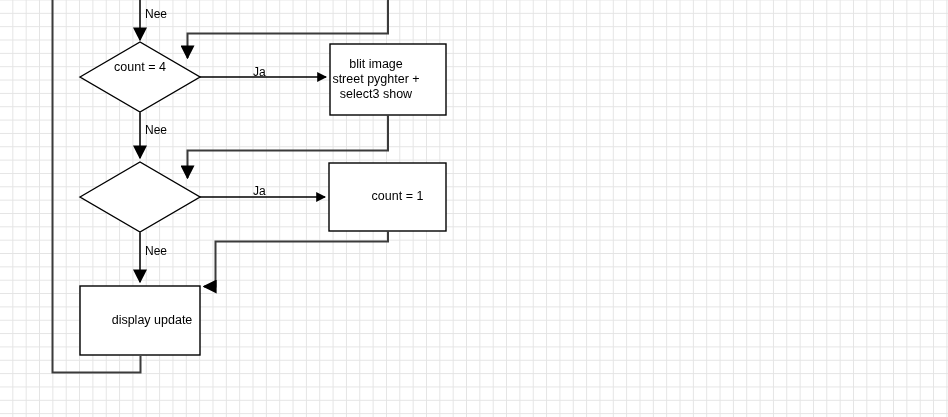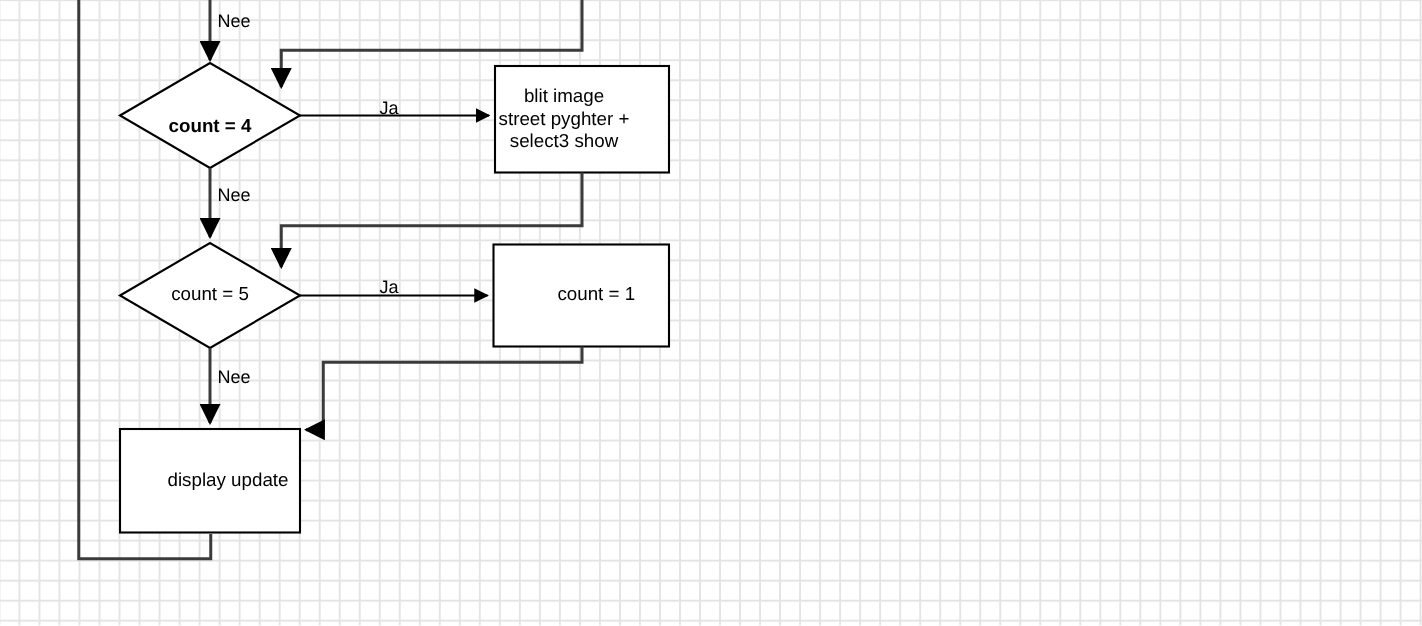--- a/index.html
+++ b/index.html
@@ -109,27 +109,26 @@
 
     <g>
       <path d="M 388 231 L 388 241.5 L 215.5 241.5 L 215.5 286.5 L 204 286.5" fill="none" stroke="#3b3b3b" stroke-width="2" marker-end="url(#arrow)"></path>
     </g>
 
     <g>
       <rect x="80" y="286" width="120" height="69" fill="#ffffff" stroke="#000000" stroke-width="1.4"></rect>
     </g>
   </svg>
 
-  <div class="node-label" style="left:80px; top:77px; width:120px;font-weight:bold;">count = 4</div>
+  <div class="node-label" style="left:80px; top:60px; width:120px;">count = 4</div>
 
   <div class="node-label" style="left:330px; top:57px; width:92px;">blit image
 street pyghter +
 select3 show</div>
 
-  <div class="node-label" style="left:80px; top:189px; width:120px;">count = 5</div>
 
   <div class="node-label" style="left:329px; top:189px; width:137px;">count = 1</div>
 
   <div class="node-label" style="left:80px; top:313px; width:144px;">display update</div>
 
   <div class="edge-label" style="left:145px; top:7px;">Nee</div>
 
   <div class="edge-label" style="left:253px; top:65px;">Ja</div>
 
   <div class="edge-label" style="left:145px; top:123px;">Nee</div>

